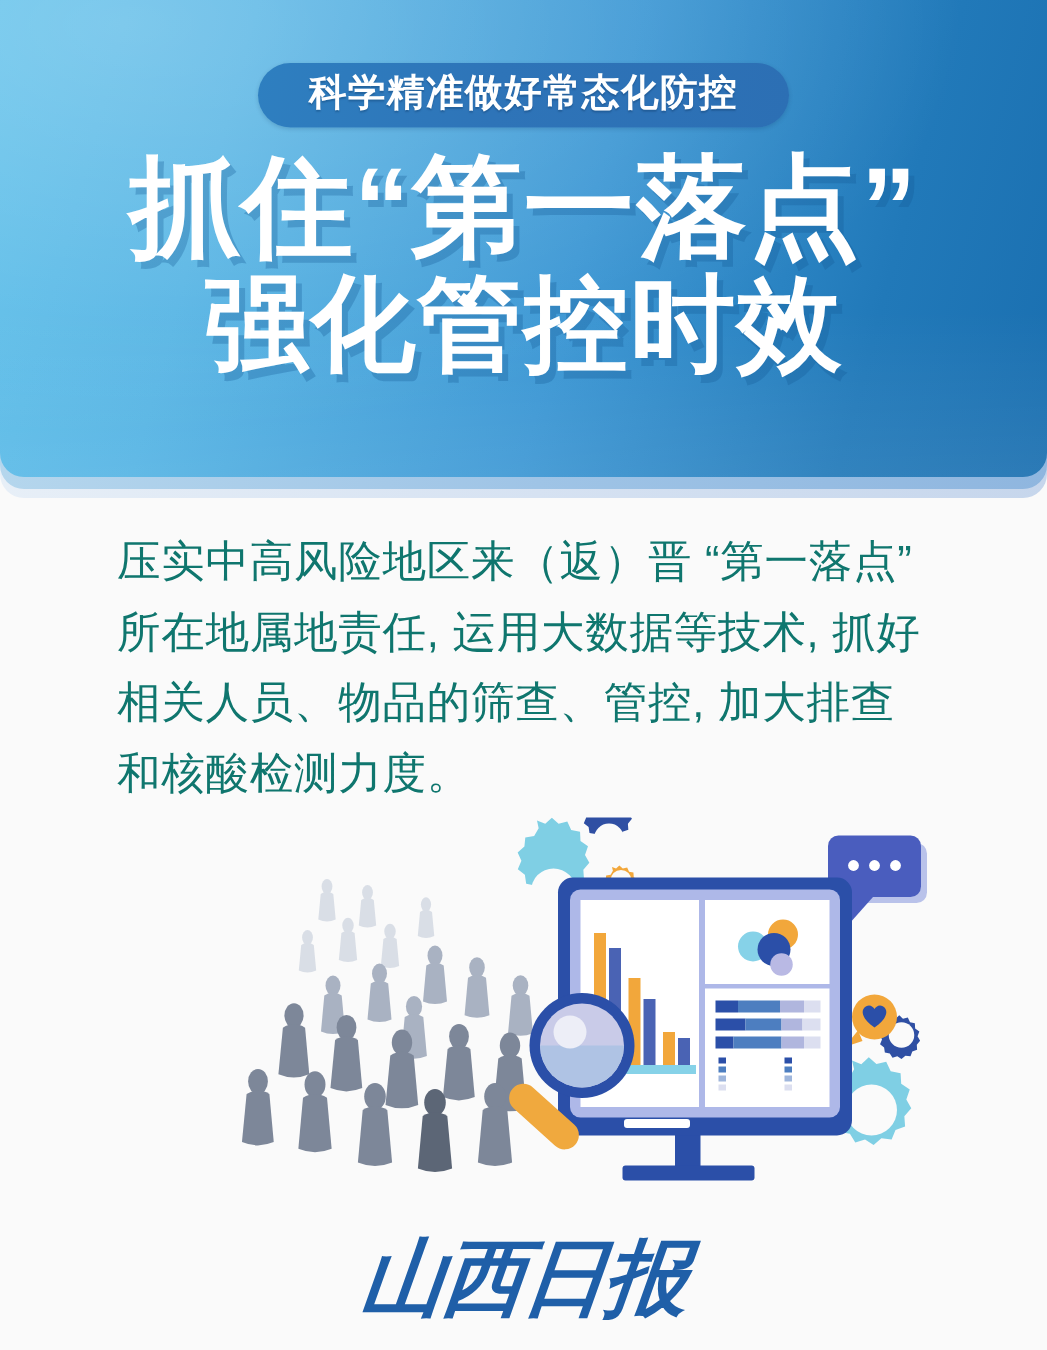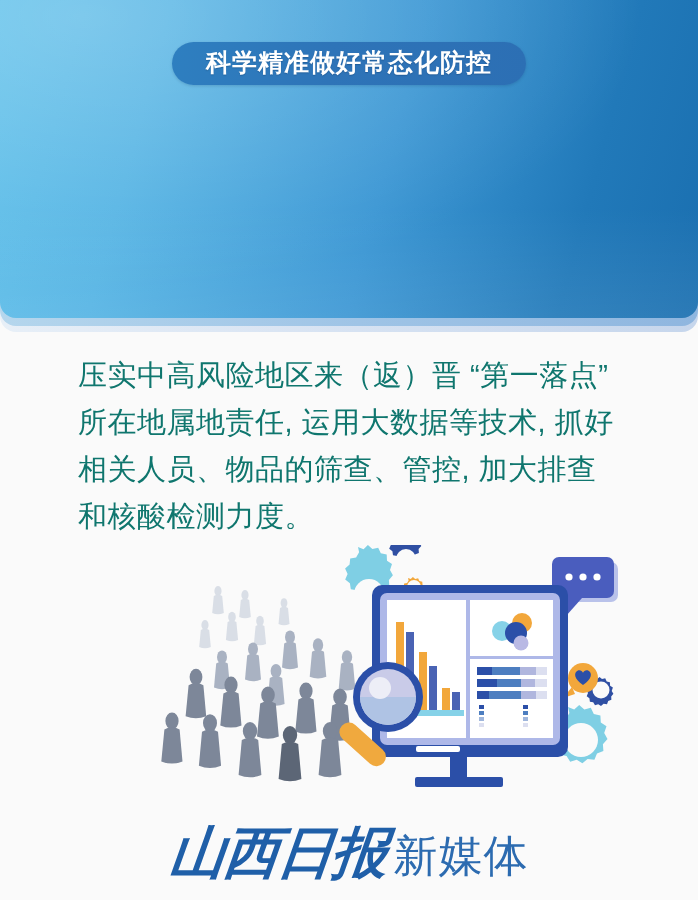--- a/index.html
+++ b/index.html
@@ -121,20 +121,24 @@
     <div class="ledge ledge-2"></div>
 
     <div class="header">
       <div class="header-sheen"></div>
       <div class="header-sheen2"></div>
 
       <div class="badge">
         <div class="badge-text">科学精准做好常态化防控</div>
       </div>
 
+      <div class="title-block">
+        <div class="title-line title-1">抓住“第一落点”</div>
+        <div class="title-line title-2">强化管控时效</div>
+      </div>
     </div>
   </div>
 
   <div class="body-copy">
     <p>压实中高风险地区来（返）晋 “第一落点” 所在地属地责任, 运用大数据等技术, 抓好相关人员、物品的筛查、管控, 加大排查和核酸检测力度。</p>
   </div>
 
   <div class="illus">
     <svg width="698" height="265" viewBox="0 0 698 265" xmlns="http://www.w3.org/2000/svg">
 
@@ -341,17 +345,16 @@
         <path d="M360 152 a28 28 0 0 0 56 0 z" fill="#AFC3E4"></path>
         <circle cx="380" cy="143" r="11" fill="#EDEEF7"></circle>
       </g>
 
     </svg>
   </div>
 
   <div class="footer">
     <div class="footer-inner">
       <span class="logo-script">山西日报</span>
-      <span class="logo-sub">新媒体</span>
     </div>
   </div>
 
 </div>
 
 </body></html>

